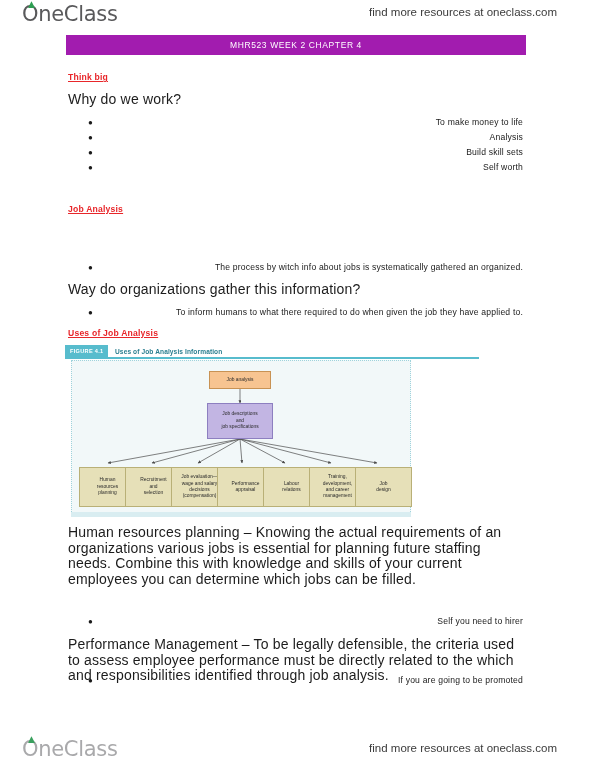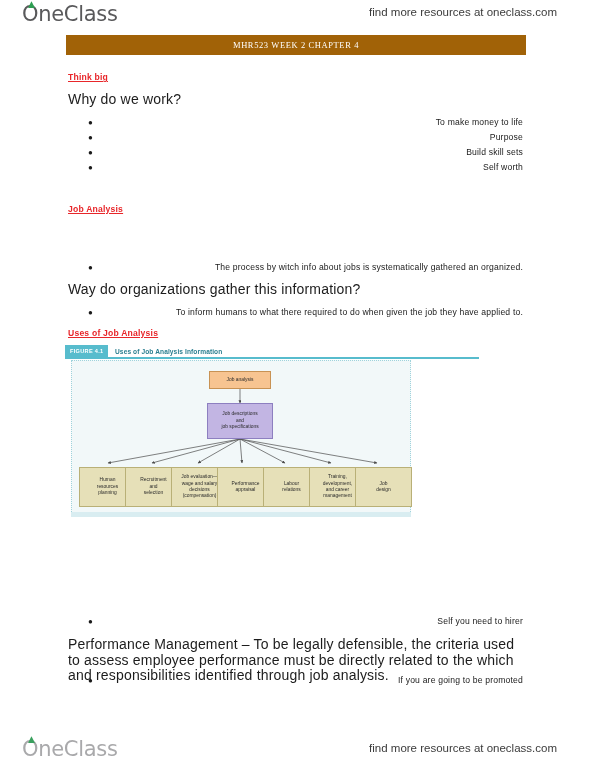--- a/index.html
+++ b/index.html
@@ -50,28 +50,27 @@
     color: #3b3b3b;
     white-space: nowrap;
   }
 
   
   .title-banner {
     position: absolute;
     left: 66px; top: 35px;
     width: 460px;
     height: 20px;
-    background: #a16207;
+    background: #a21caf;
     color: #ffffff;
     font-size: 8.5px;
     letter-spacing: 0.6px;
     display: flex;
     align-items: center;
     justify-content: center;
-    font-family: Liberation Serif, serif;
   }
 
   
   .doc {
     position: absolute;
     left: 0; top: 0;
     width: 536px;
     height: 770px;
   }
   .blk {
@@ -257,21 +256,21 @@
   <div class="head-red" style="top:72px;">Think big</div>
 
   <div class="blk" style="top:92px;">Why do we work?</div>
 
   <div class="bullet-row" style="top:115px;">
       <span class="dot">●</span>
       <span class="btxt">To make money to life</span>
     </div>
   <div class="bullet-row" style="top:130px;">
       <span class="dot">●</span>
-      <span class="btxt">Purpose</span>
+      <span class="btxt">Analysis</span>
     </div>
   <div class="bullet-row" style="top:145px;">
       <span class="dot">●</span>
       <span class="btxt">Build skill sets</span>
     </div>
   <div class="bullet-row" style="top:160px;">
       <span class="dot">●</span>
       <span class="btxt">Self worth</span>
     </div>
 
@@ -339,20 +338,21 @@
     <div class="node node-leaf" style="left:198px; top:122px; width:57px; height:40px; white-space:pre-line;">Labour
 relations</div>
     <div class="node node-leaf" style="left:244px; top:122px; width:57px; height:40px; white-space:pre-line;">Training,
 development,
 and career
 management</div>
     <div class="node node-leaf" style="left:290px; top:122px; width:57px; height:40px; white-space:pre-line;">Job
 design</div>
   </div>
 
+  <div class="blk" style="top:525px;">Human resources planning – Knowing the actual requirements of an organizations various jobs is essential for planning future staffing needs. Combine this with knowledge and skills of your current employees you can determine which jobs can be filled.</div>
 
 
   <div class="bullet-row" style="top:614px;">
       <span class="dot">●</span>
       <span class="btxt">Self you need to hirer</span>
     </div>
 
   <div class="blk" style="top:637px;">Performance Management – To be legally defensible, the criteria used to assess employee performance must be directly related to the which and responsibilities identified through job analysis.</div>
 
   <div class="bullet-row" style="top:673px;">

